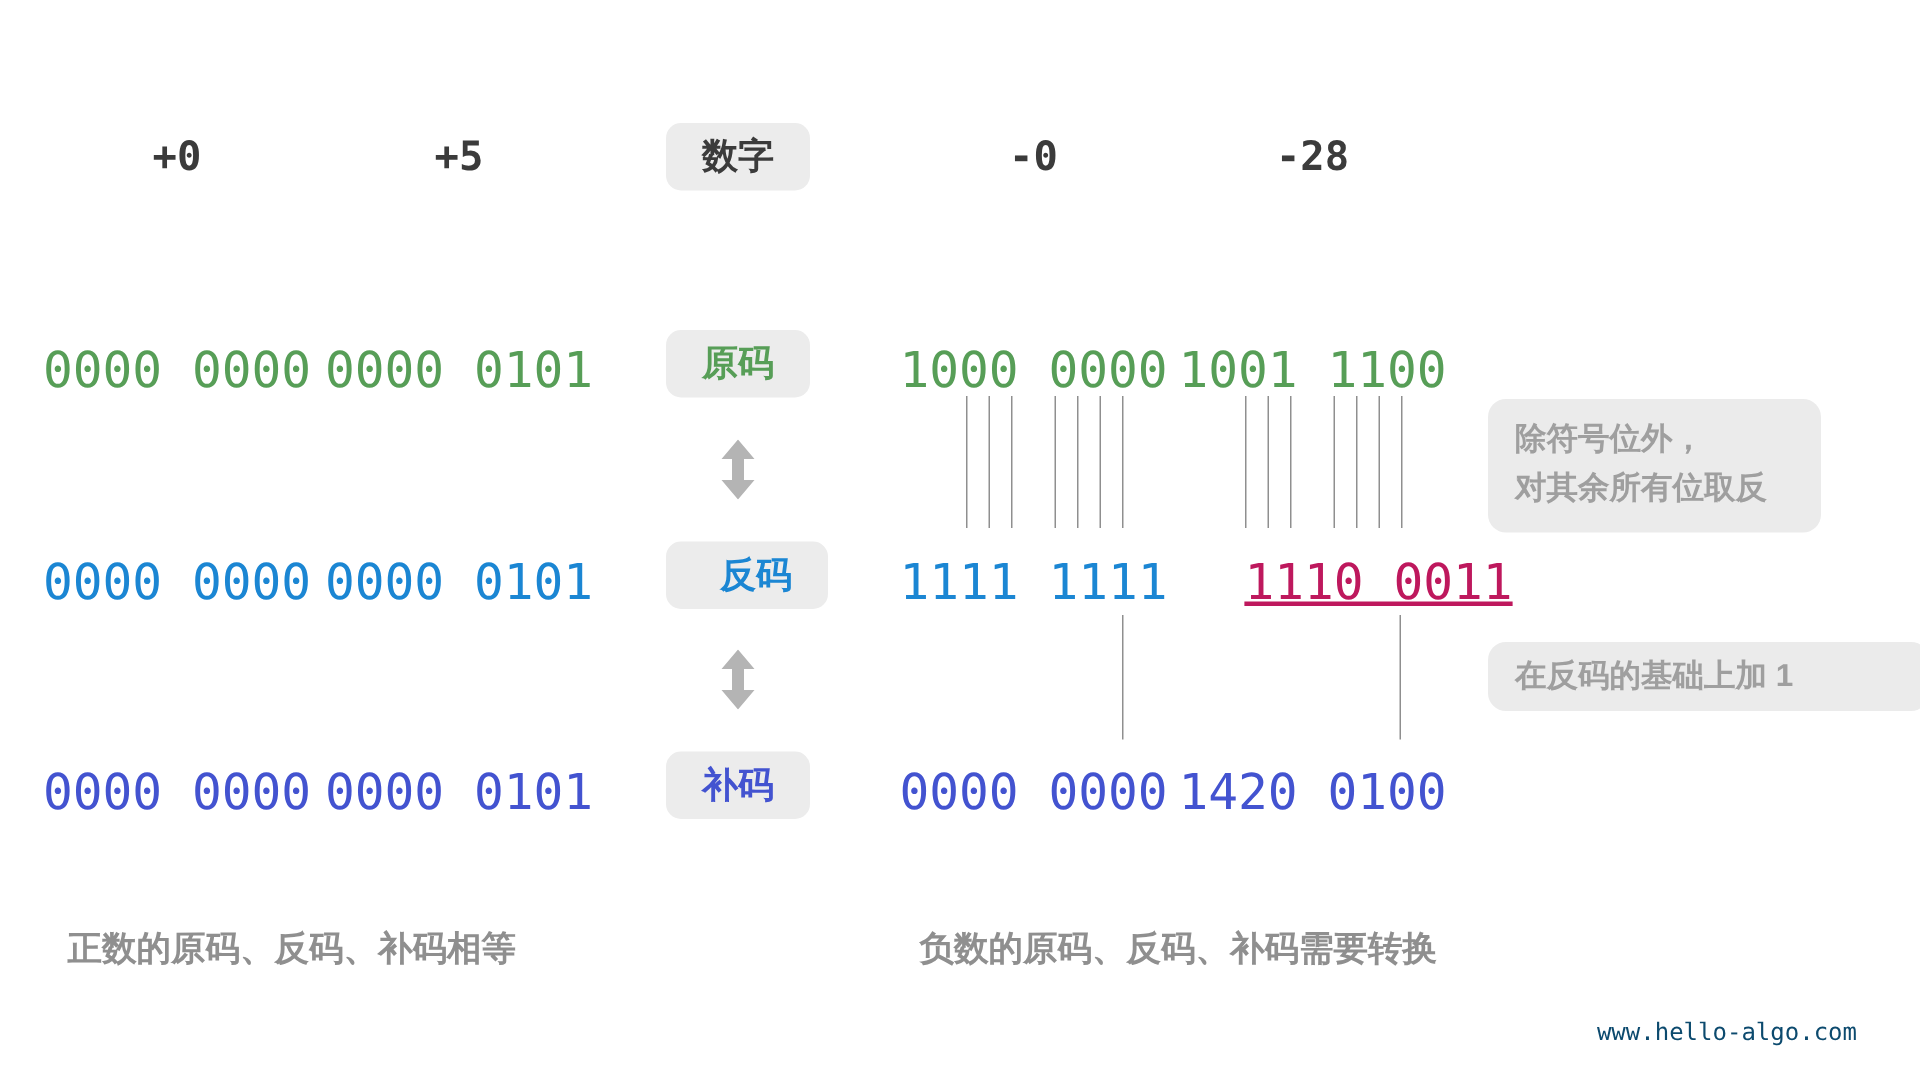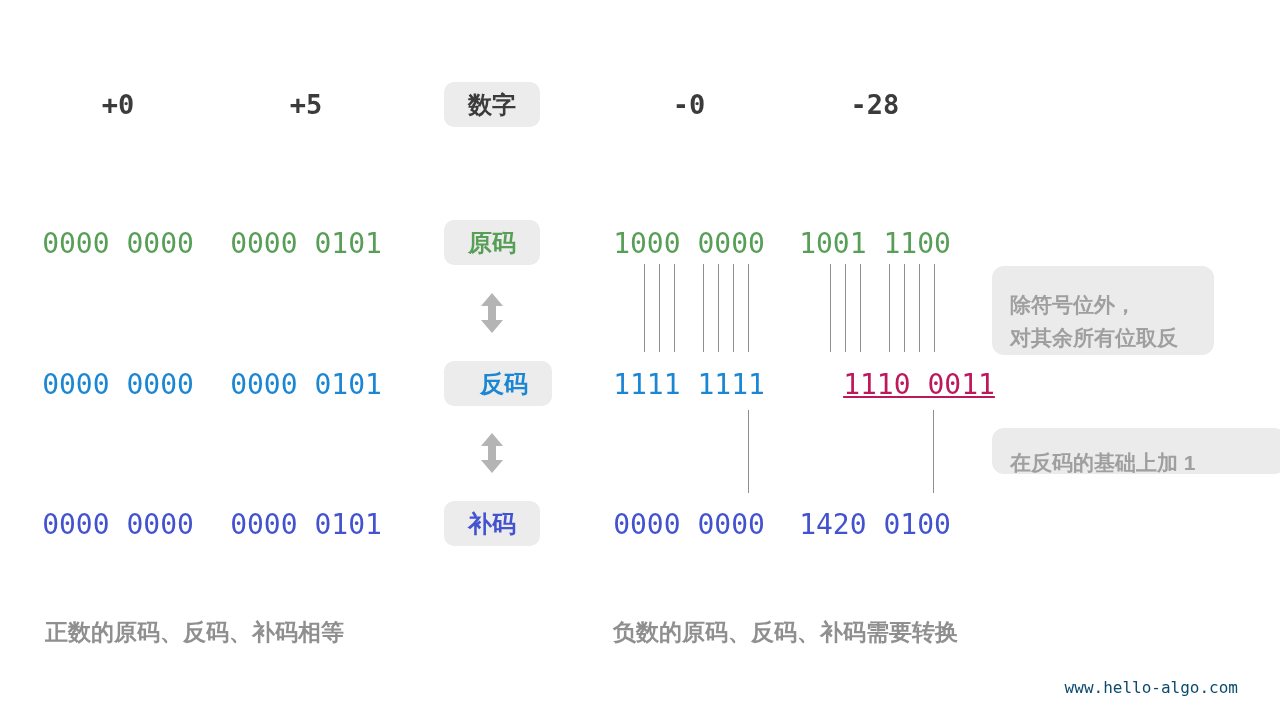--- a/index.html
+++ b/index.html
@@ -15,21 +15,21 @@
     font-family: "DejaVu Sans Mono", monospace;
     font-weight: bold;
     font-size: 27px;
     color: #3b3b3b;
     width: 190px;
     text-align: center;
     top: 89px;
   }
   .bin-cell {
     font-family: "DejaVu Sans Mono", monospace;
-    font-size: 28px;
+    font-size: 33px;
     width: 190px;
     text-align: center;
     letter-spacing: 0px;
     white-space: pre;
   }
   .label-box {
     width: 96px; height: 45px;
     background: #ececec;
     border-radius: 10px;
     left: 444px;
@@ -39,21 +39,21 @@
     font-weight: bold;
   }
   .tick { width: 1px; background: #8f8f8f; position: absolute; }
   .annotation {
     background: #ebebeb;
     border-radius: 12px;
     color: #9f9f9f;
     font-weight: bold;
     font-size: 21px;
     line-height: 33px;
-    padding: 22px 18px;
+    padding: 10px 18px;
     box-sizing: border-box;
   }
   .caption {
     font-size: 23px;
     font-weight: bold;
     color: #8f8f8f;
     white-space: nowrap;
   }
   .watermark {
     font-family: "DejaVu Sans Mono", monospace;

